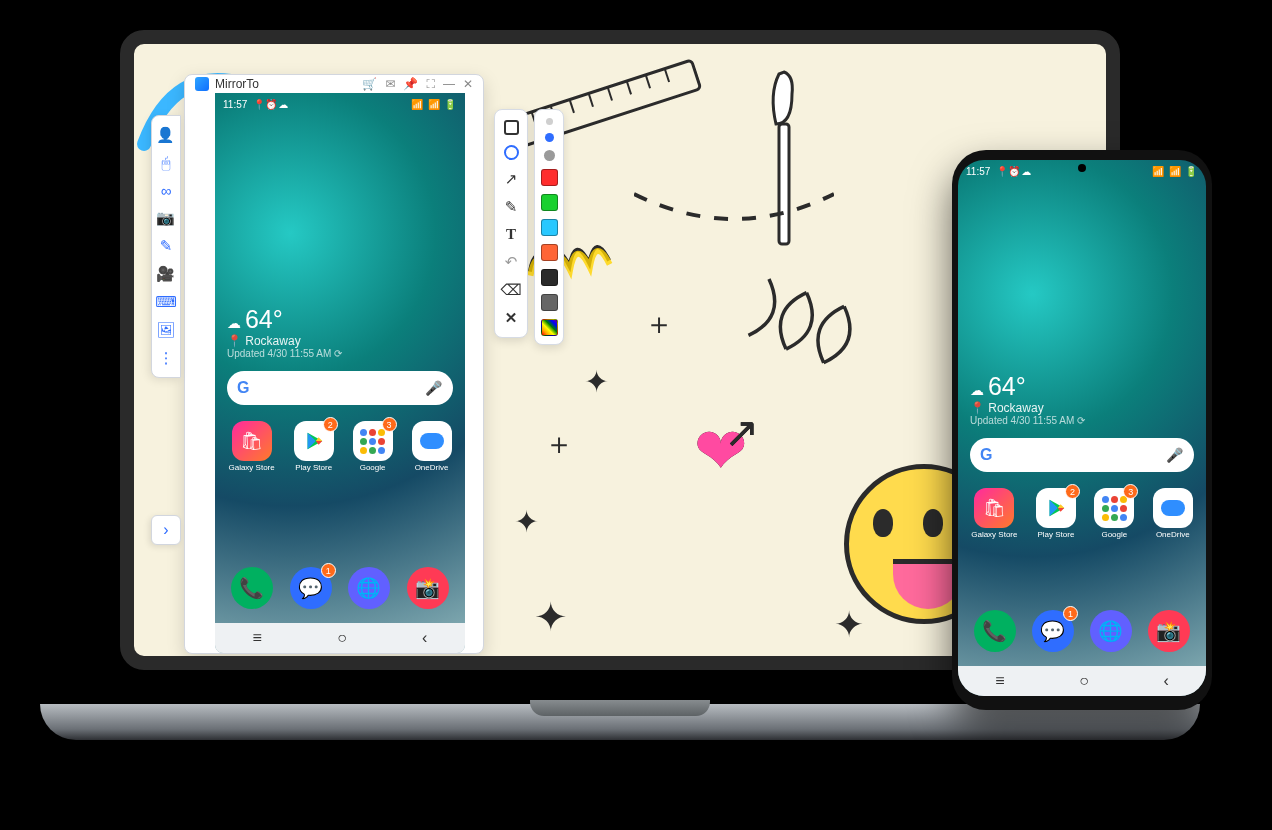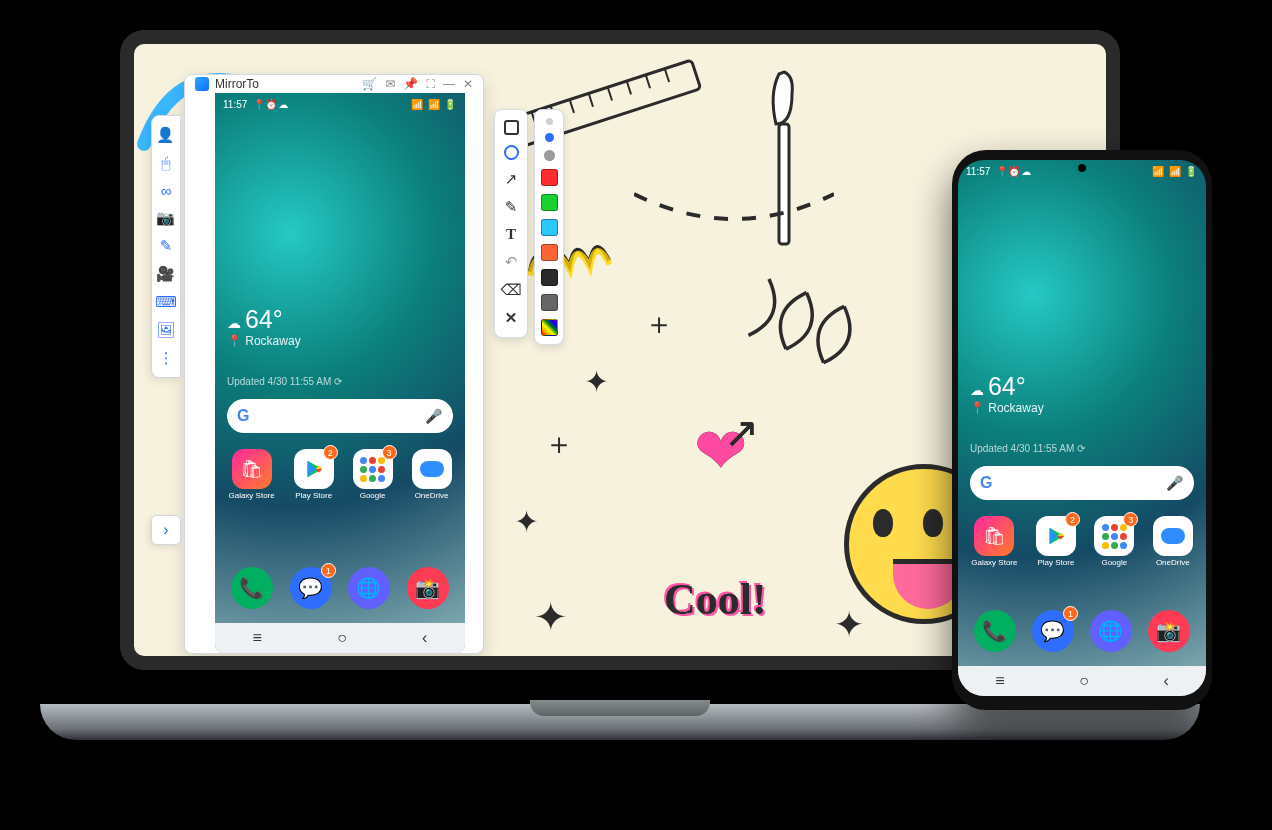--- a/index.html
+++ b/index.html
@@ -83,21 +83,21 @@
     background: radial-gradient(circle at 30% 25%, #25c9c4 0%, #0b7f7b 32%, #154a65 60%, #8fb6bb 100%);
     border-radius:0 0 8px 8px; overflow:hidden; display:flex; flex-direction:column;
     margin-left:30px;
   }
   .statusbar{height:22px;font-size:10px;color:#fff;display:flex;align-items:center;padding:0 8px;}
   .statusbar .r{margin-left:auto;display:flex;gap:4px;}
   .leaves{flex:0 0 190px;}
   .weather{color:#fff;font-size:14px;padding:0 12px 6px 12px;}
   .weather .temp{font-size:25px;font-weight:300;}
   .weather .loc{opacity:.9;font-size:12px;}
-  .weather .upd{opacity:.7;font-size:10px;margin-top:28px;}
+  .weather .upd{opacity:.7;font-size:10px;}
   .searchbar{
     margin:6px 12px; height:34px; background:#fff; border-radius:17px;
     display:flex; align-items:center; padding:0 10px;
   }
   .g-logo{font-weight:700;font-size:16px;}
   .g-logo span:nth-child(1){color:#4285F4;}
   .g-logo span:nth-child(2){color:#EA4335;}
   .g-logo span:nth-child(3){color:#FBBC05;}
   .g-logo span:nth-child(4){color:#34A853;}
   .mic{margin-left:auto;color:#4285F4;font-size:14px;}
@@ -205,21 +205,20 @@
     <div class="doodle heart">❤</div>
     <div class="doodle emoji-face">
         <div class="emoji-tongue"></div>
       </div>
     <div class="doodle star" style="left:450px;top:320px">✦</div>
     <div class="doodle star" style="left:410px;top:380px">＋</div>
     <div class="doodle star" style="left:380px;top:460px">✦</div>
     <div class="doodle star" style="left:400px;top:550px;font-size:40px;">✦</div>
     <div class="doodle star" style="left:700px;top:560px;font-size:36px;">✦</div>
     <div class="doodle star" style="left:510px;top:260px">＋</div>
-    <div class="doodle cool-text">Cool!</div>
 
     
     <div class="app-window">
       <div class="titlebar">
         <div class="titlebar-left">
           <div class="app-logo"></div>
           <span>MirrorTo</span>
         </div>
         <div class="titlebar-icons">
           <span class="cart">🛒</span>

